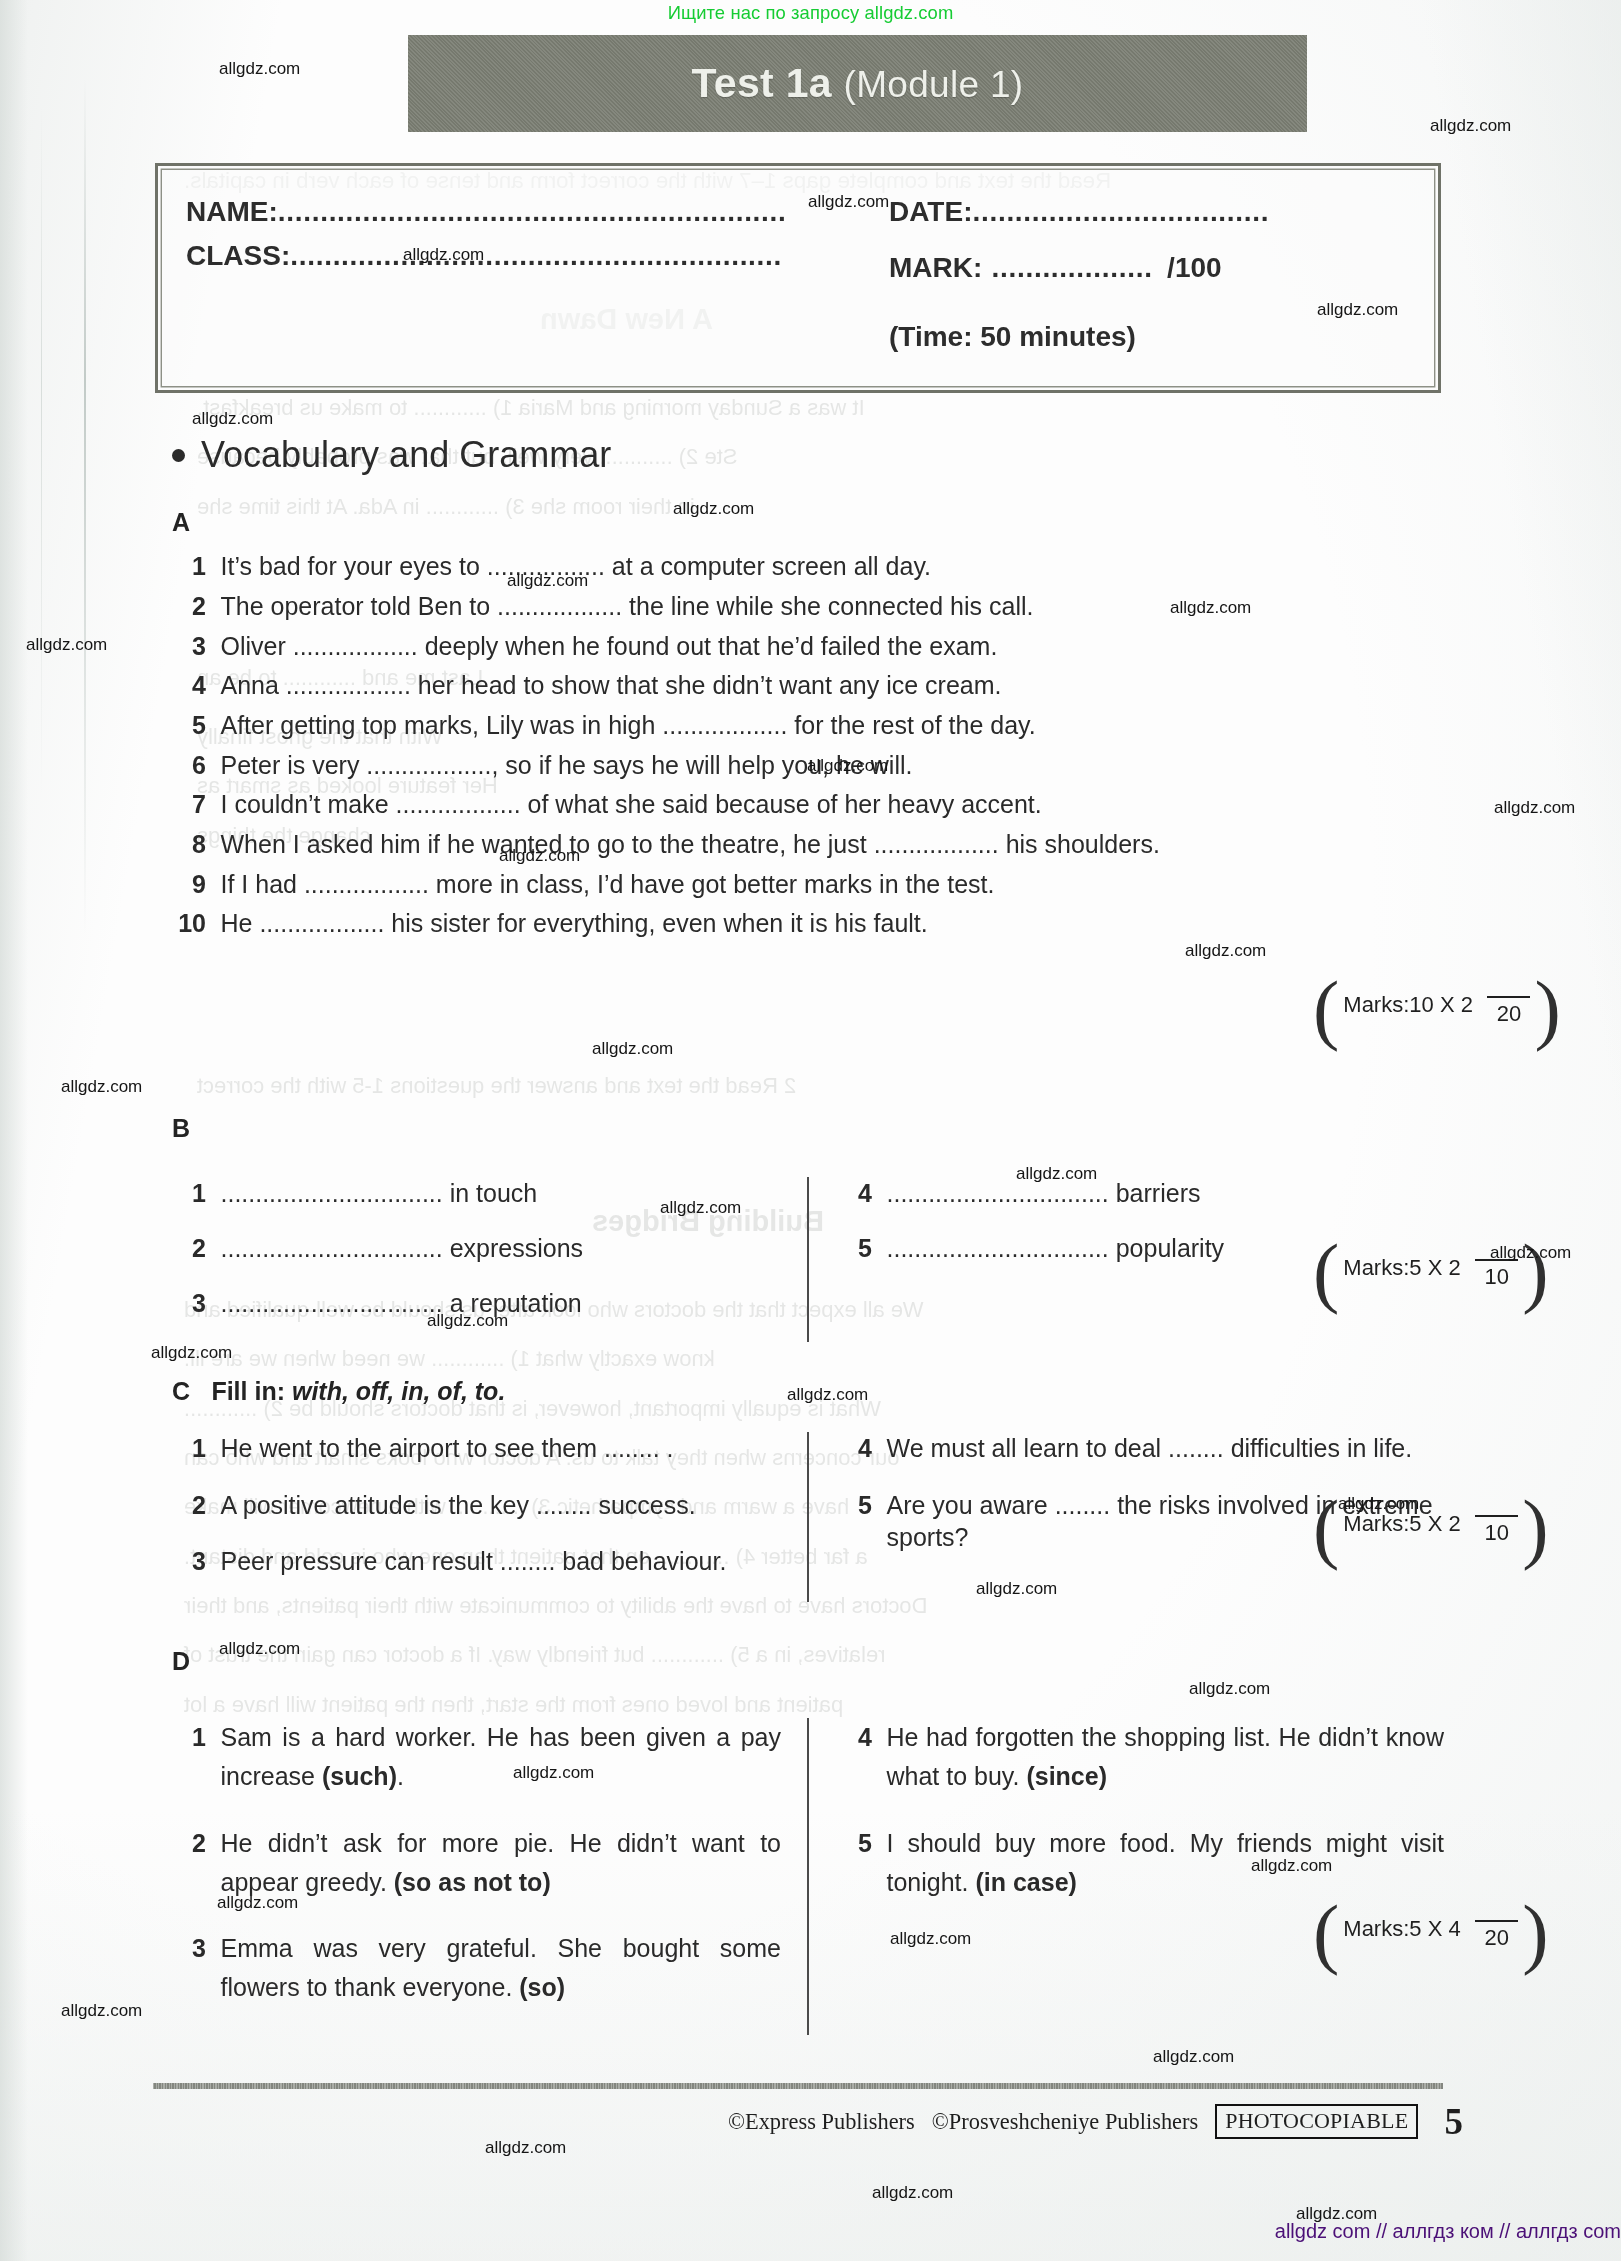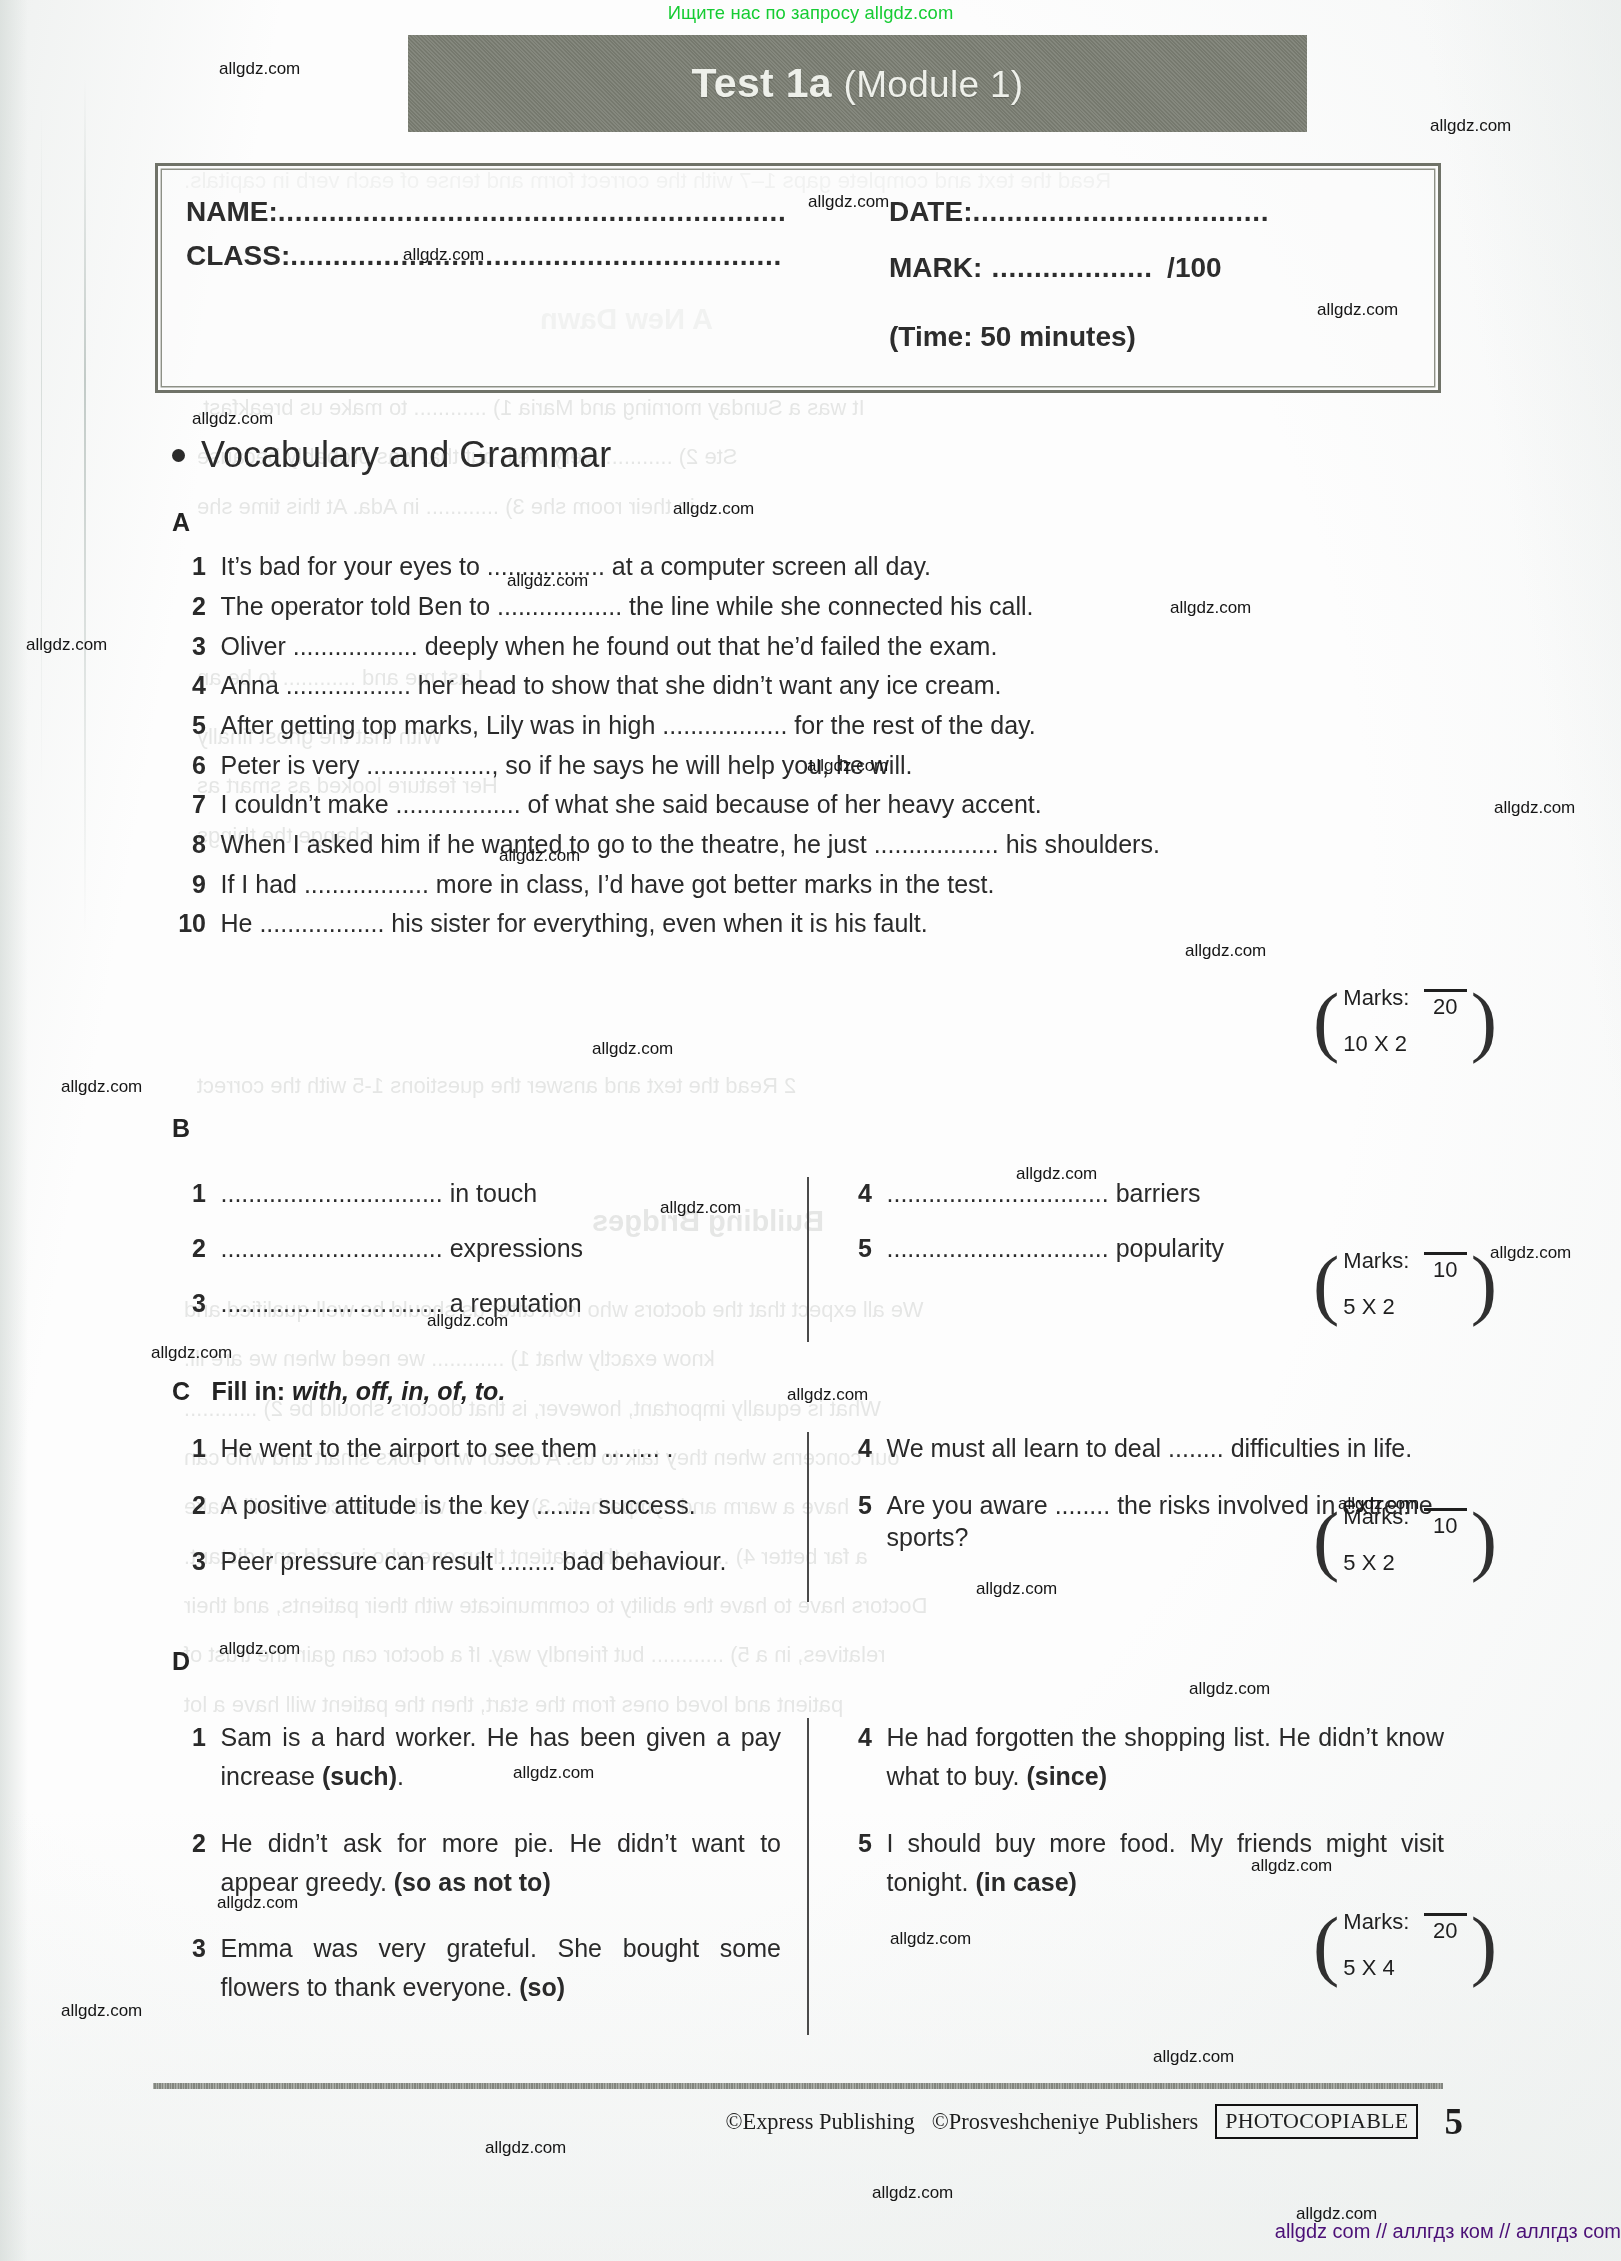--- a/index.html
+++ b/index.html
@@ -189,21 +189,21 @@
     color: #303030;
     font-family: "Liberation Serif", serif;
   }
   .marks-inner {
     display: flex;
     align-items: flex-start;
     gap: 14.5px;
     padding: 0 4px;
   }
   .marks-left {
-    display: flex; flex-direction: column; align-items: flex-start; line-height: 1.20; gap: 20px;
+    display: flex; align-items: flex-start; line-height: 1.20;
   }
   .marks-frac {
     display: flex; flex-direction: column; align-items: center; line-height: 1.20;
     padding-top: 4px;
   }
   .marks-frac .bar {
     width: 43px; height: 2.6px; background: #1f1f1f; margin-bottom: 2.6px;
   }
 
   
@@ -534,21 +534,21 @@
       <span class="marks-frac">
         <span class="bar"></span>
         <span>20</span>
       </span>
     </span>
     <span class="paren">)</span>
   </div>
 
   <div class="footer-rule"></div>
   <div class="footer">
-    <span>©Express Publishing</span>
+    <span>©Express Publishers</span>
     <span>©Prosveshcheniye Publishers</span>
     <span class="photocopiable">PHOTOCOPIABLE</span>
     <span class="page-num">5</span>
   </div>
 
   <div class="bottom-purple">allgdz com  //  аллгдз ком  //  аллгдз com</div>
 
   <div id="watermark-layer">
       <div class="wm" style="left: 219px; top: 59px;">allgdz.com</div>
       <div class="wm" style="left: 1430px; top: 116px;">allgdz.com</div>

